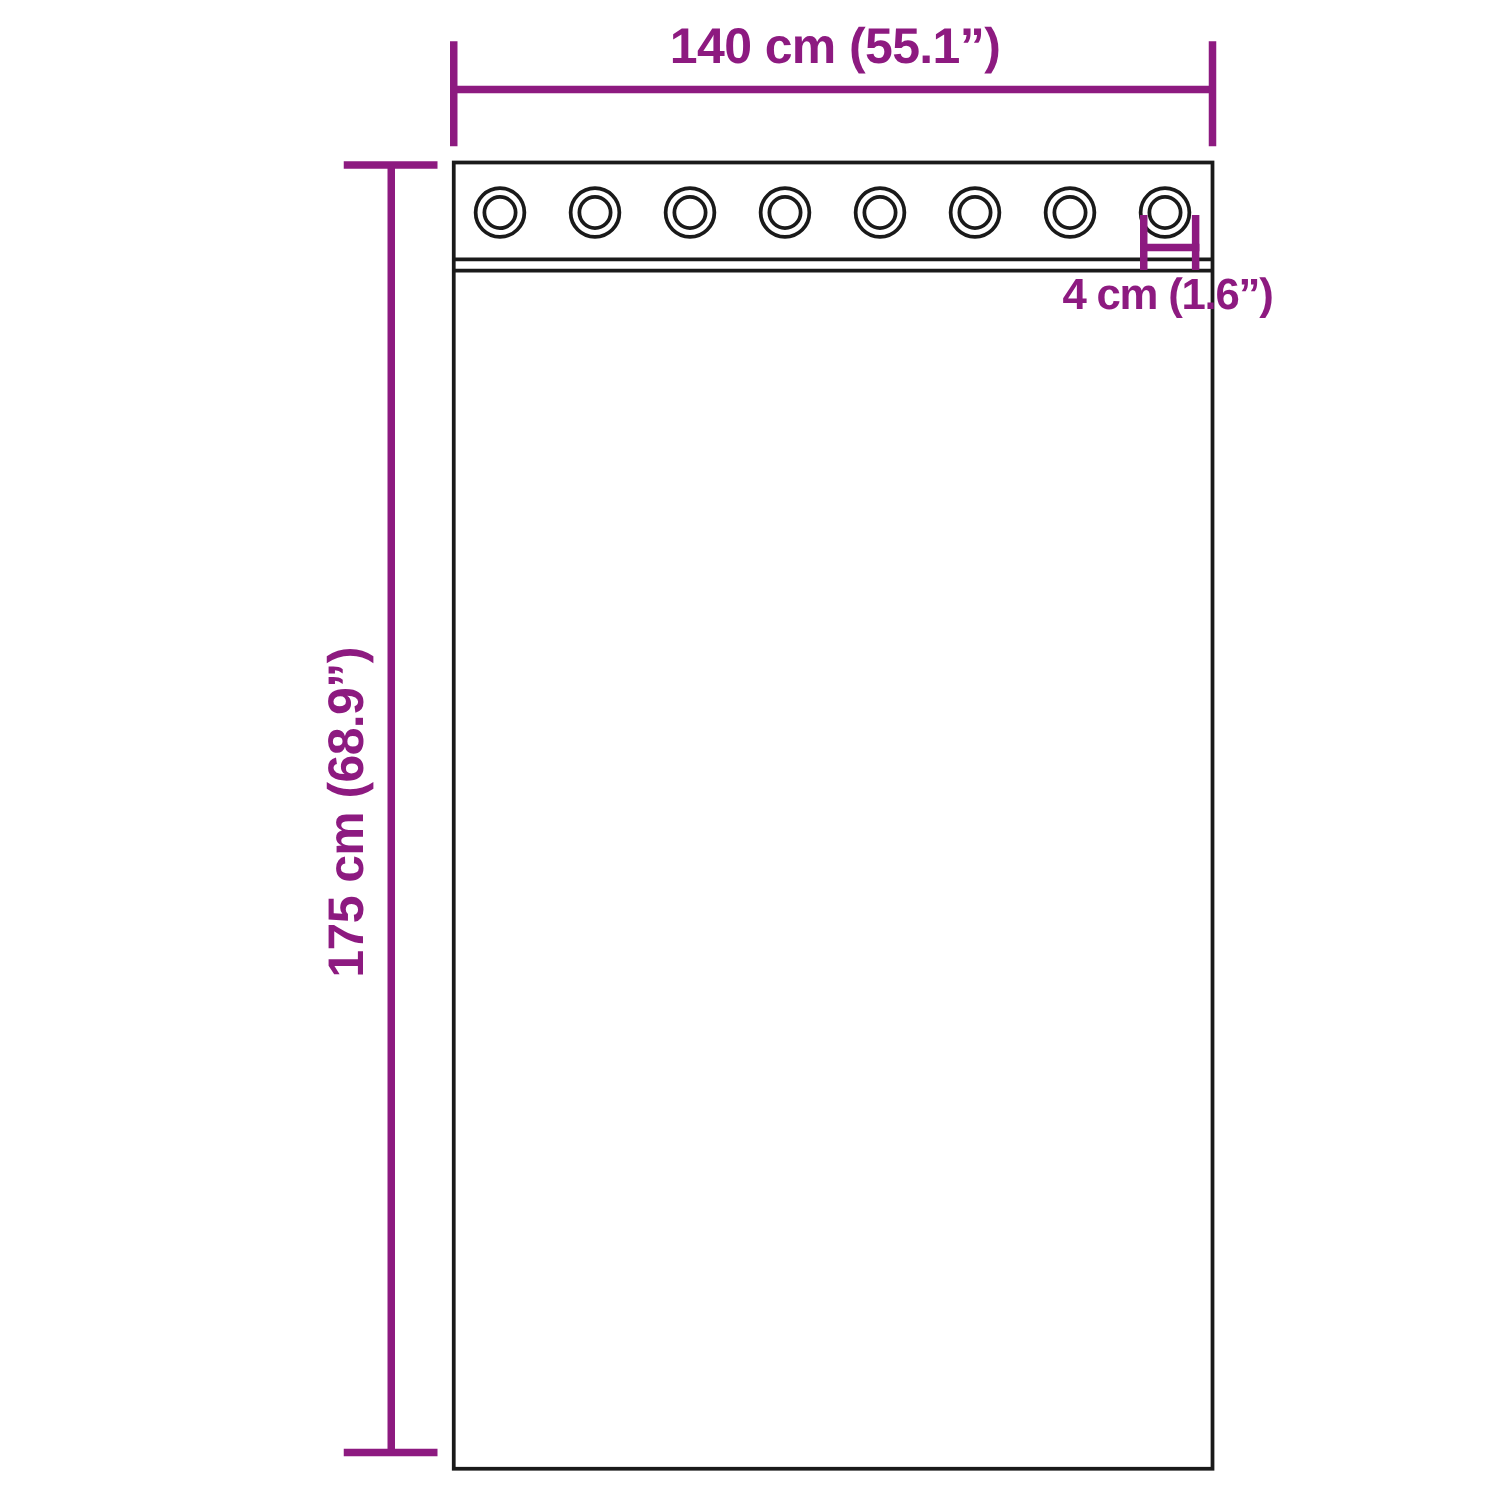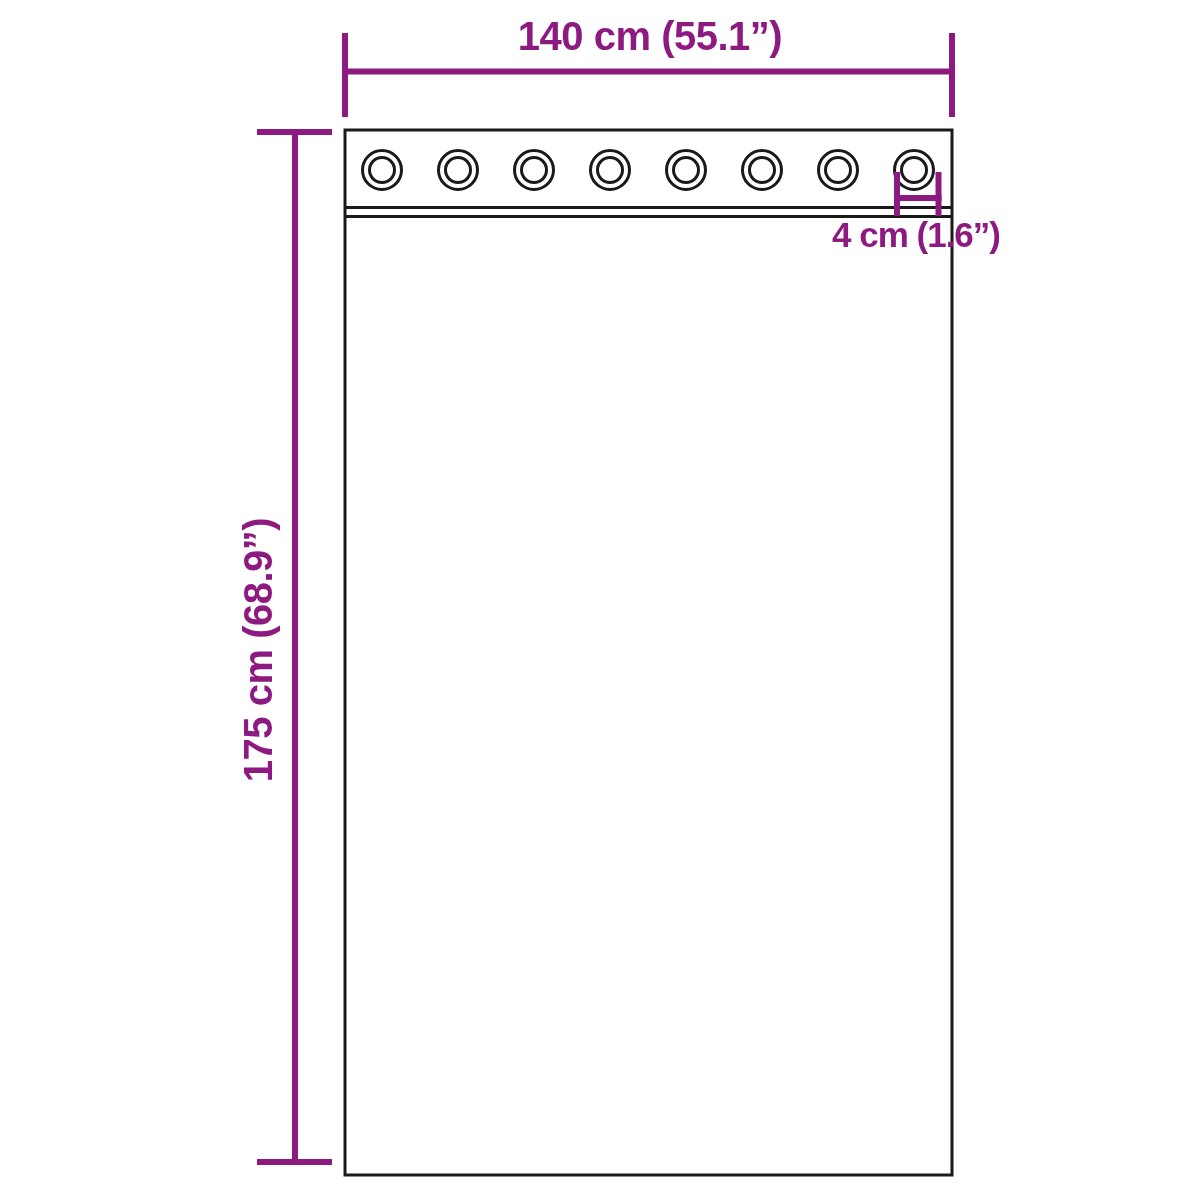--- a/index.html
+++ b/index.html
@@ -10,20 +10,21 @@
   body {
     width: 1200px;
     height: 1200px;
     font-family: "Liberation Sans", sans-serif;
   }
   .stage {
     position: relative;
     width: 1012px;
     height: 1200px;
     overflow: hidden;
+    padding-left: 18px;
   }
   svg { display: block; }
   .outline {
     stroke: var(--outline, #1a1a1a);
     fill: none;
     stroke-width: 3;
   }
   .panel {
     fill: #ffffff;
     stroke: var(--outline, #1a1a1a);

